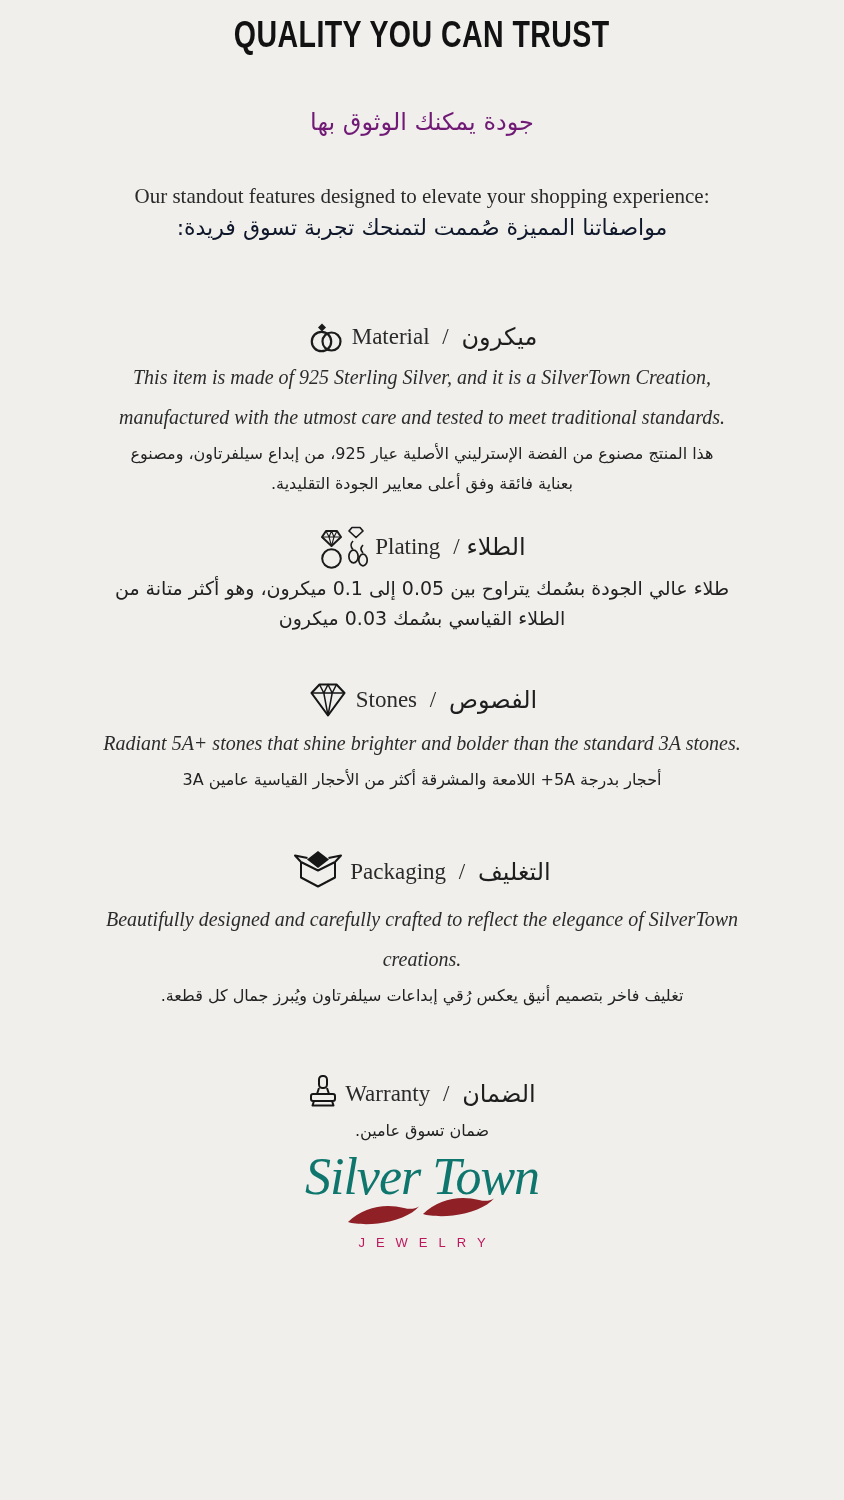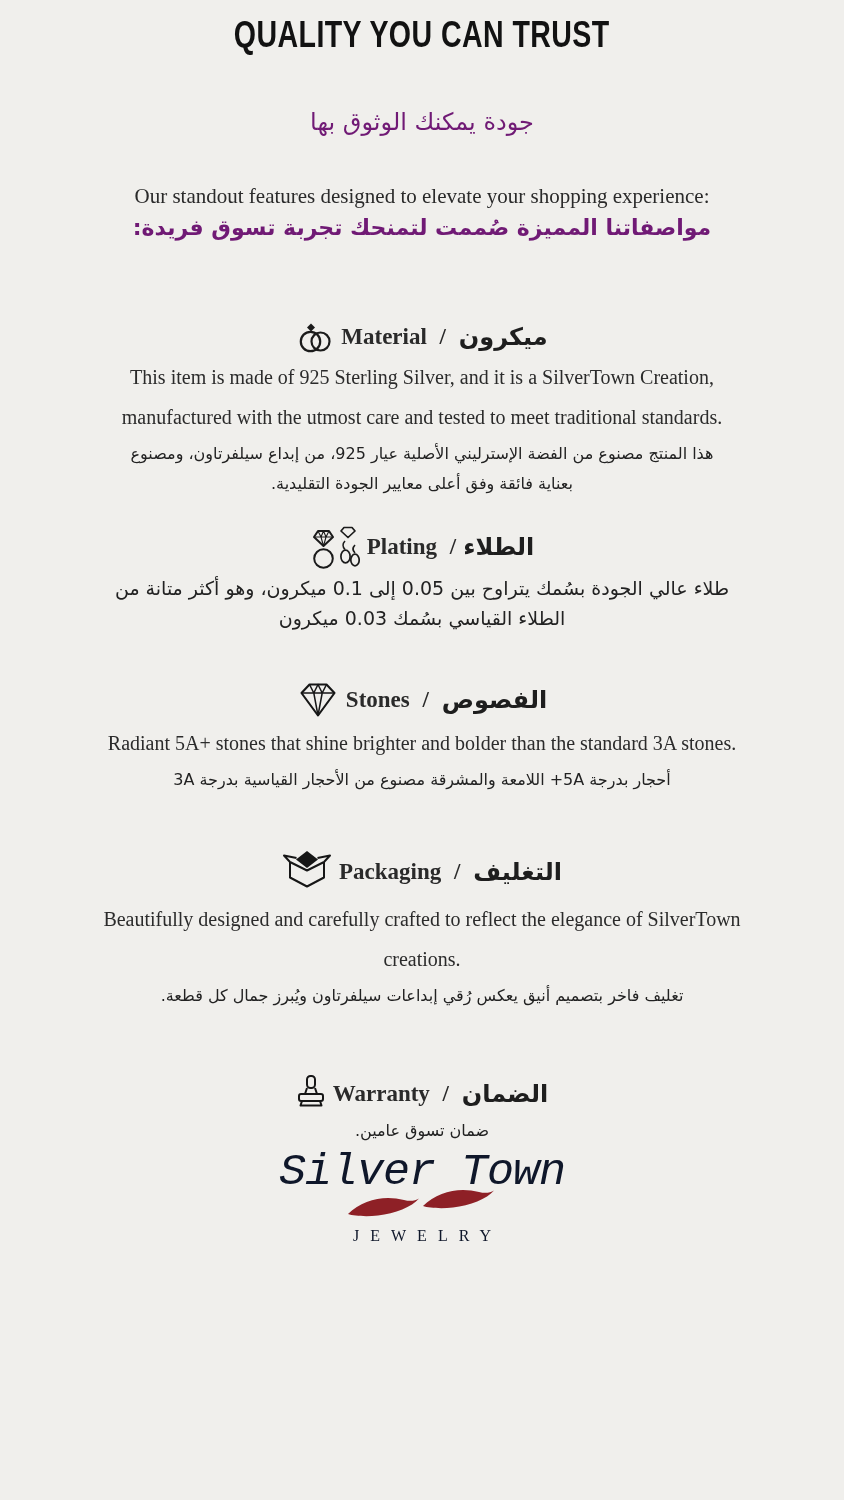--- a/index.html
+++ b/index.html
@@ -13,48 +13,48 @@
   .ar{font-family:"DejaVu Sans",sans-serif;direction:rtl;}
 
   .title-wrap{height:44px;display:flex;align-items:center;justify-content:flex-start;}
   .title{
     font-family:"Liberation Sans",sans-serif;font-weight:800;font-size:34px;
     color:#121212;display:inline-block;transform:scale(0.84,1.06);
     letter-spacing:0.5px;white-space:nowrap;
   }
   .ar-subtitle{margin-top:52px;font-size:24px;color:#701a75;}
   .intro-en{margin-top:48px;font-size:21px;color:#2a2a2a;}
-  .intro-ar{margin-top:6px;font-size:22px;color:#701a75;font-weight:bold;}
+  .intro-ar{margin-top:6px;font-size:22px;color:#0f172a;}
 
   .feature{display:flex;flex-direction:column;align-items:center;width:100%;}
-  .feature-header{display:flex;align-items:center;justify-content:flex-end;gap:7px;font-weight:bold;}
+  .feature-header{display:flex;align-items:center;justify-content:flex-end;gap:7px;}
   .icon{display:flex;align-items:center;justify-content:center;}
   .h-en{font-size:23px;color:#2a2a2a;}
   .h-sep{font-size:23px;color:#2a2a2a;white-space:pre;}
   .h-ar{font-size:24px;color:#1e1e1e;}
-  .body-en{font-size:20px;line-height:2.0;white-space:pre-line;margin:4px 0 0;color:#2b2b2b;max-width:832px;}
+  .body-en{font-size:20px;line-height:2.0;white-space:pre-line;margin:4px 0 0;color:#2b2b2b;max-width:832px;font-style:italic;}
   .body-ar{font-size:16px;line-height:1.85;white-space:pre-line;margin:2px 0 0;color:#222;max-width:836px;}
 
   .sec-material{margin-top:80px;}
   .sec-plating{margin-top:26px;}
   .sec-plating .body-ar{font-size:19px;line-height:1.55;margin-top:4px;}
   .sec-stones{margin-top:48px;}
   .sec-packaging{margin-top:54px;}
   .sec-warranty{margin-top:64px;}
   .sec-warranty .body-en{line-height:1.9;}
 
   .logo{margin-top:2px;display:flex;flex-direction:column;align-items:center;}
   .logo-script{
-    font-family:Liberation Mono, monospace;font-style:italic;font-size:45px;
-    color:#0f172a;letter-spacing:-1px;line-height:1.1;
+    font-family:Liberation Serif, serif;font-style:italic;font-size:52px;
+    color:#0f766e;letter-spacing:-1px;line-height:1.1;
   }
   .logo-swoosh{margin-top:-9px;}
   .logo-sub{
-    margin-top:5px;font-family:Liberation Serif, serif;font-size:16px;
-    letter-spacing:11px;padding-left:11px;color:#0f172a;
+    margin-top:5px;font-family:Liberation Sans, sans-serif;font-size:13px;
+    letter-spacing:11px;padding-left:11px;color:#be185d;
   }
 </style>
 </head>
 <body>
 
 <div class="page">
 
   <div class="title-wrap">
     <span class="title">QUALITY YOU CAN TRUST</span>
   </div>
@@ -111,21 +111,21 @@
         <svg width="42" height="38" viewBox="0 0 42 38" fill="none" stroke="#161616" stroke-width="2.1" stroke-linejoin="round">
           <path d="M4.5 12 L12.5 3.5 H29.5 L37.5 12 L21 34.5 Z"></path>
           <path stroke-width="1.5" d="M4.5 12 H37.5 M12.5 3.5 L16.8 12 L21 3.5 L25.2 12 L29.5 3.5 M16.8 12 L21 34.5 M25.2 12 L21 34.5"></path>
         </svg>
       </span>
       <span class="h-en serif">Stones</span>
       <span class="h-sep serif"> / </span>
       <span class="h-ar ar" dir="rtl">الفصوص</span>
     </div>
     <p class="body-en serif">Radiant 5A+ stones that shine brighter and bolder than the standard 3A stones.</p>
-    <p class="body-ar ar" dir="rtl">أحجار بدرجة 5A+ اللامعة والمشرقة مصنوع من الأحجار القياسية بدرجة 3A</p>
+    <p class="body-ar ar" dir="rtl">أحجار بدرجة 5A+ اللامعة والمشرقة أكثر من الأحجار القياسية عامين 3A</p>
   </section>
 
   <section class="feature sec-packaging">
     <div class="feature-header">
       <span class="icon">
         <svg width="50" height="46" viewBox="0 0 50 46" fill="none" stroke="#161616" stroke-width="2" stroke-linejoin="round">
           <path d="M25 2 L36 10.5 L25 19 L14 10.5 Z" fill="#161616" stroke="none"></path>
           <path d="M8 13 L25 21.5 L42 13"></path>
           <path d="M8 13 V28.5 L25 37.5 L42 28.5 V13"></path>
           <path d="M8 13 L2 6.5 L14.5 9"></path>

